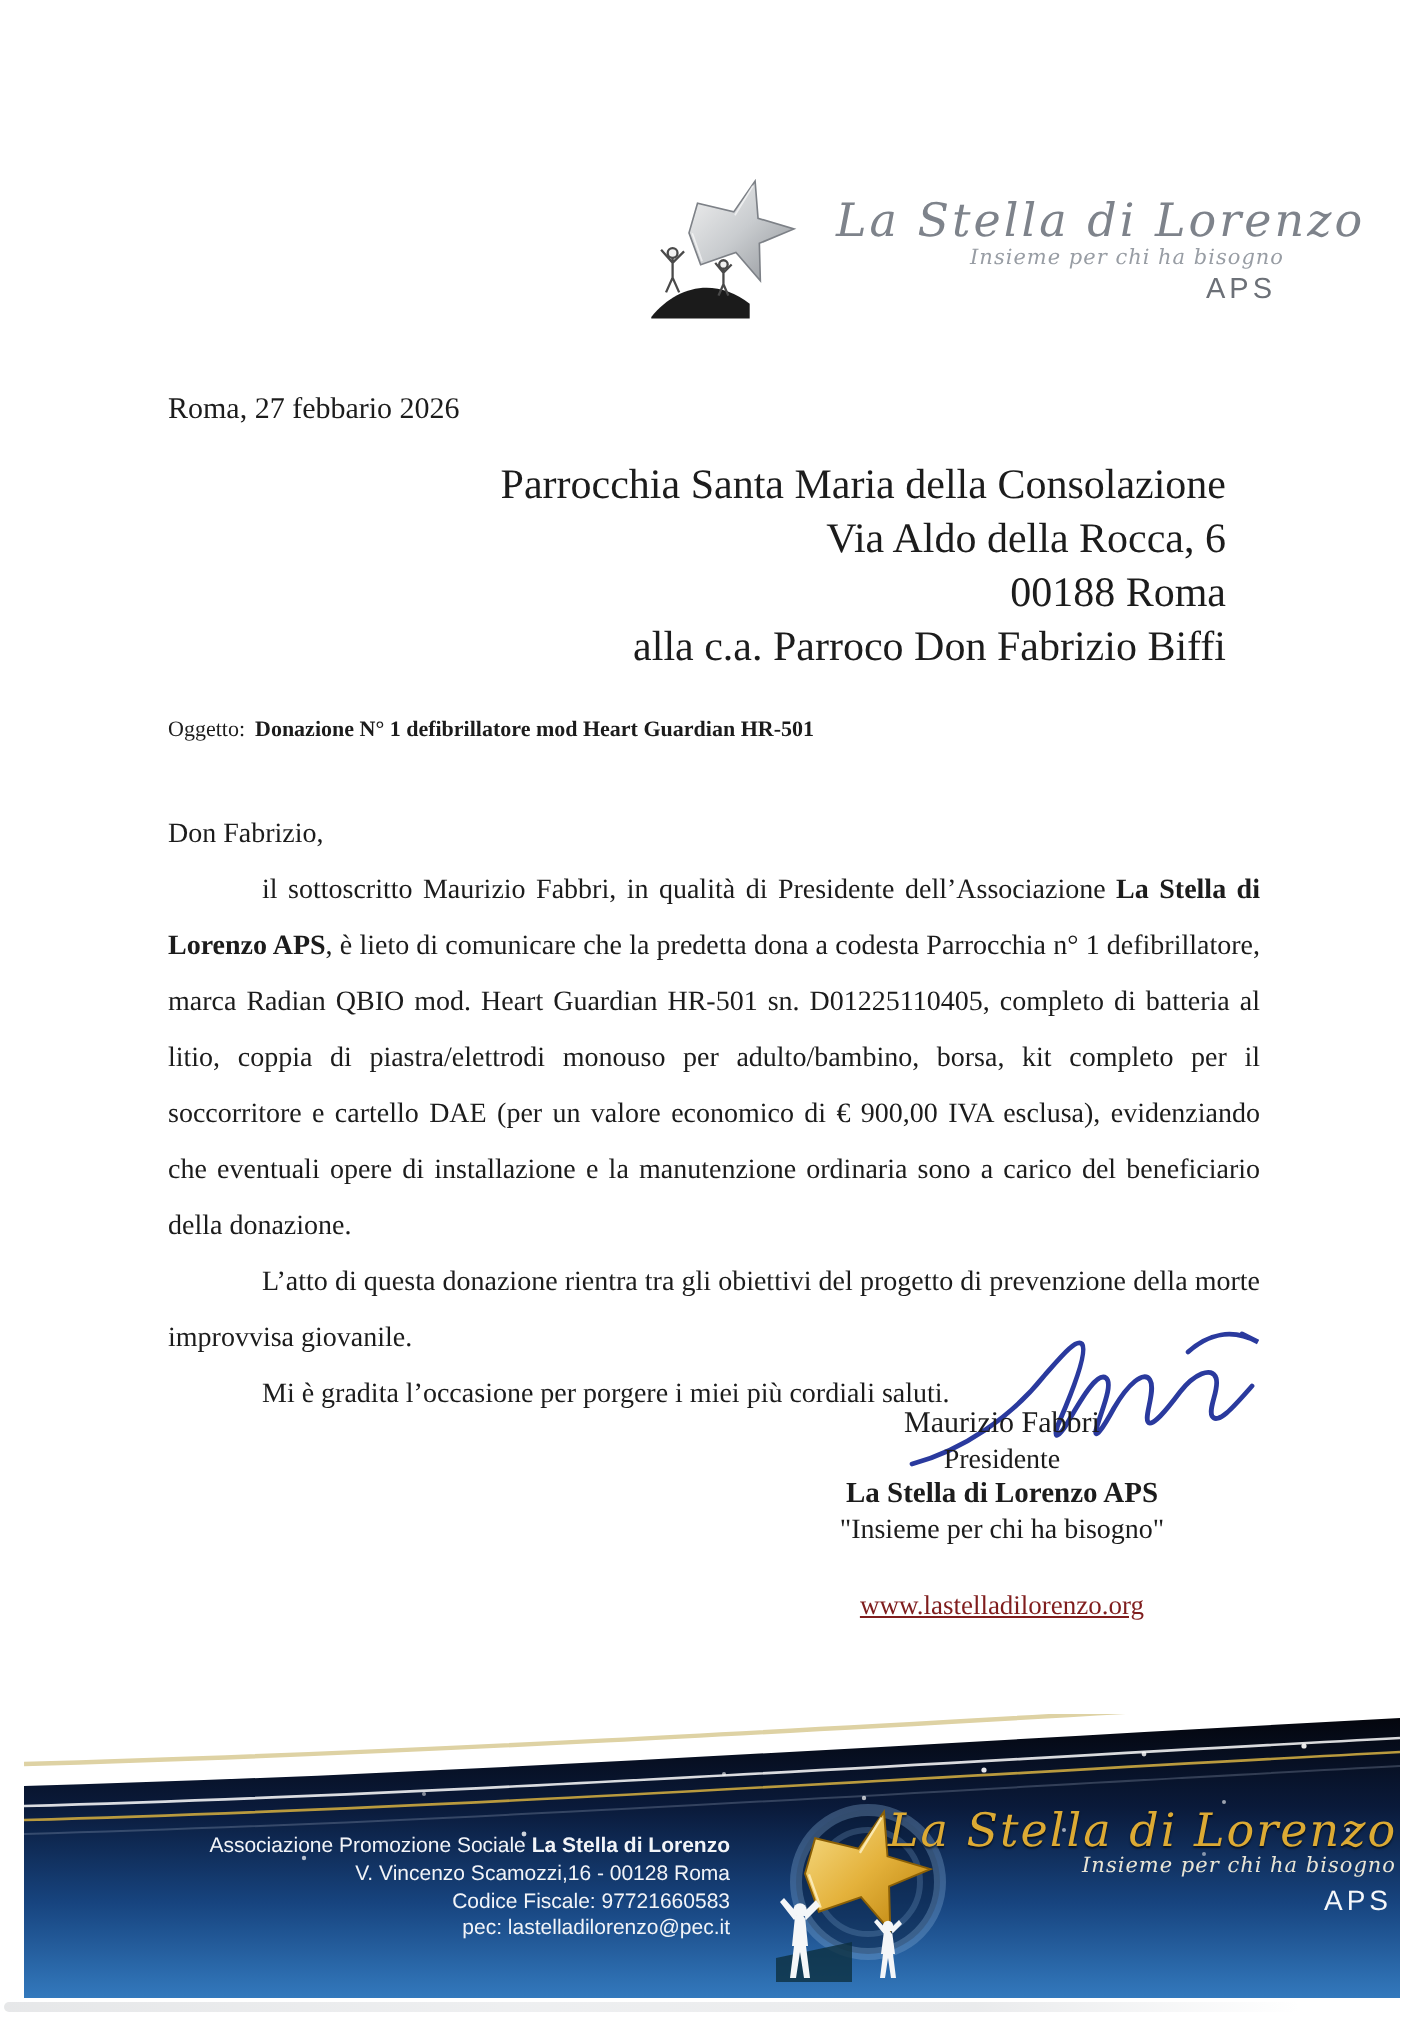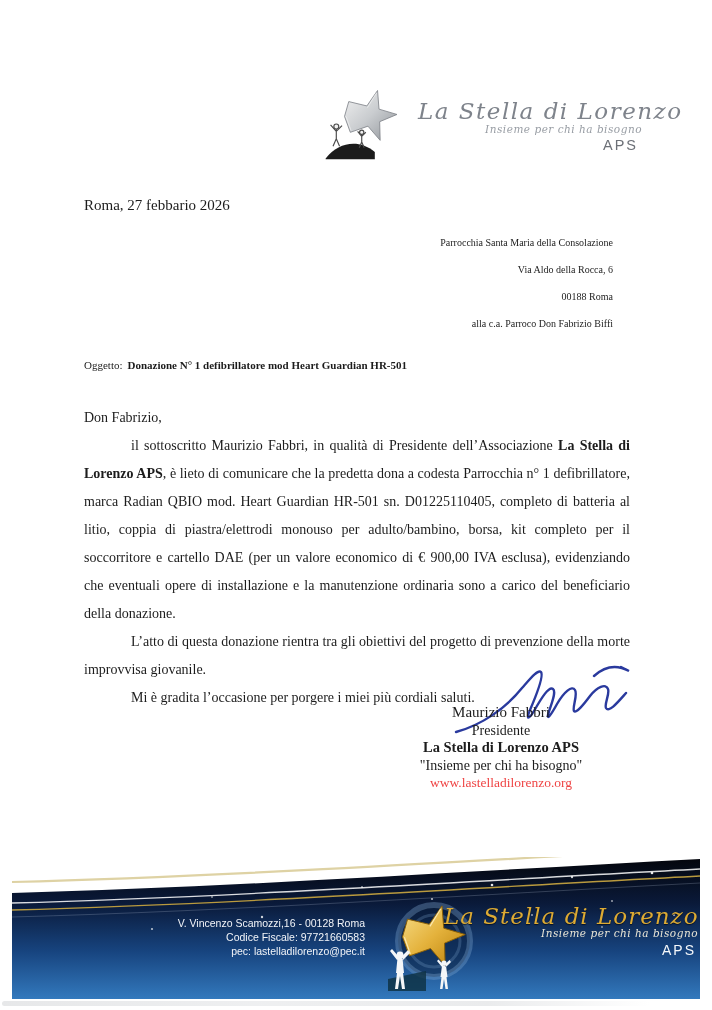--- a/index.html
+++ b/index.html
@@ -20,38 +20,38 @@
     font-family:"DejaVu Serif", serif;font-style:italic;
     font-size:10.5px;color:#989da4;letter-spacing:.5px;margin-top:-1px;
   }
   .brand-aps{
     font-family:"Liberation Sans", sans-serif;
     font-size:14.5px;color:#6c7077;letter-spacing:2px;margin-top:2px;padding-right:4px;
   }
 
   
   .date-line{left:84px;top:197px;font-size:15px;}
-  .recipient{right:99px;top:229px;text-align:right;font-size:10px;line-height:27px;}
+  .recipient{right:99px;top:229px;text-align:right;font-size:21px;line-height:27px;}
   .subject{left:84px;top:359px;font-size:11px;}
   .subject b{margin-left:5px;}
   .body-text{
     left:84px;top:404px;width:546px;
     font-size:14px;line-height:28px;text-align:justify;
   }
   .body-text p{margin:0;}
   .body-text p.indent{text-indent:47px;}
 
   
   .sig-svg{left:448px;top:662px;width:195px;height:80px;}
   .sig-lines{left:401px;top:704px;width:200px;text-align:center;line-height:17.5px;}
   .sig-name{font-size:15px;}
   .sig-title{font-size:14px;}
   .sig-org{font-size:14.5px;font-weight:bold;}
   .sig-motto{font-size:14px;}
-  .sig-url{font-size:13.5px;color:#ef4444;cursor:pointer;}
+  .sig-url{font-size:13.5px;color:#7f1d1d;text-decoration:underline;cursor:pointer;margin-top:20px;}
 
   
   .banner{left:12px;top:857px;width:688px;height:140px;}
   .banner-art{position:absolute;left:0;top:0;width:688px;height:142px;}
   .footer-info{
     position:absolute;left:80px;top:60px;width:273px;text-align:right;
     font-family:"Liberation Sans", sans-serif;font-size:10.5px;line-height:13.8px;
     color:#f2f4f8;
   }
   .footer-star{position:absolute;left:372px;top:42px;width:106px;height:94px;}
@@ -165,20 +165,21 @@
         <circle cx="520" cy="58" r="1" opacity=".6"></circle>
           <circle cx="560" cy="20" r="1.2" opacity=".8"></circle>
         <circle cx="600" cy="44" r="1" opacity=".6"></circle>
           <circle cx="640" cy="16" r="1.3" opacity=".9"></circle>
         <circle cx="662" cy="58" r="1.1" opacity=".7"></circle>
           <circle cx="590" cy="70" r="1" opacity=".5"></circle>
       </g>
     </svg>
 
     <div class="footer-info">
+      <div><span>Associazione Promozione Sociale </span><b>La Stella di Lorenzo</b></div>
       <div>V. Vincenzo Scamozzi,16 - 00128 Roma</div>
       <div>Codice Fiscale: 97721660583</div>
       <div>pec: lastelladilorenzo@pec.it</div>
     </div>
 
     <svg class="footer-star" viewBox="0 0 106 94">
       <defs>
         <linearGradient id="goldg" x1="0" y1="0" x2="1" y2="1">
           <stop offset="0" stop-color="#f7de8a"></stop>
           <stop offset="0.5" stop-color="#e4b23c"></stop>

